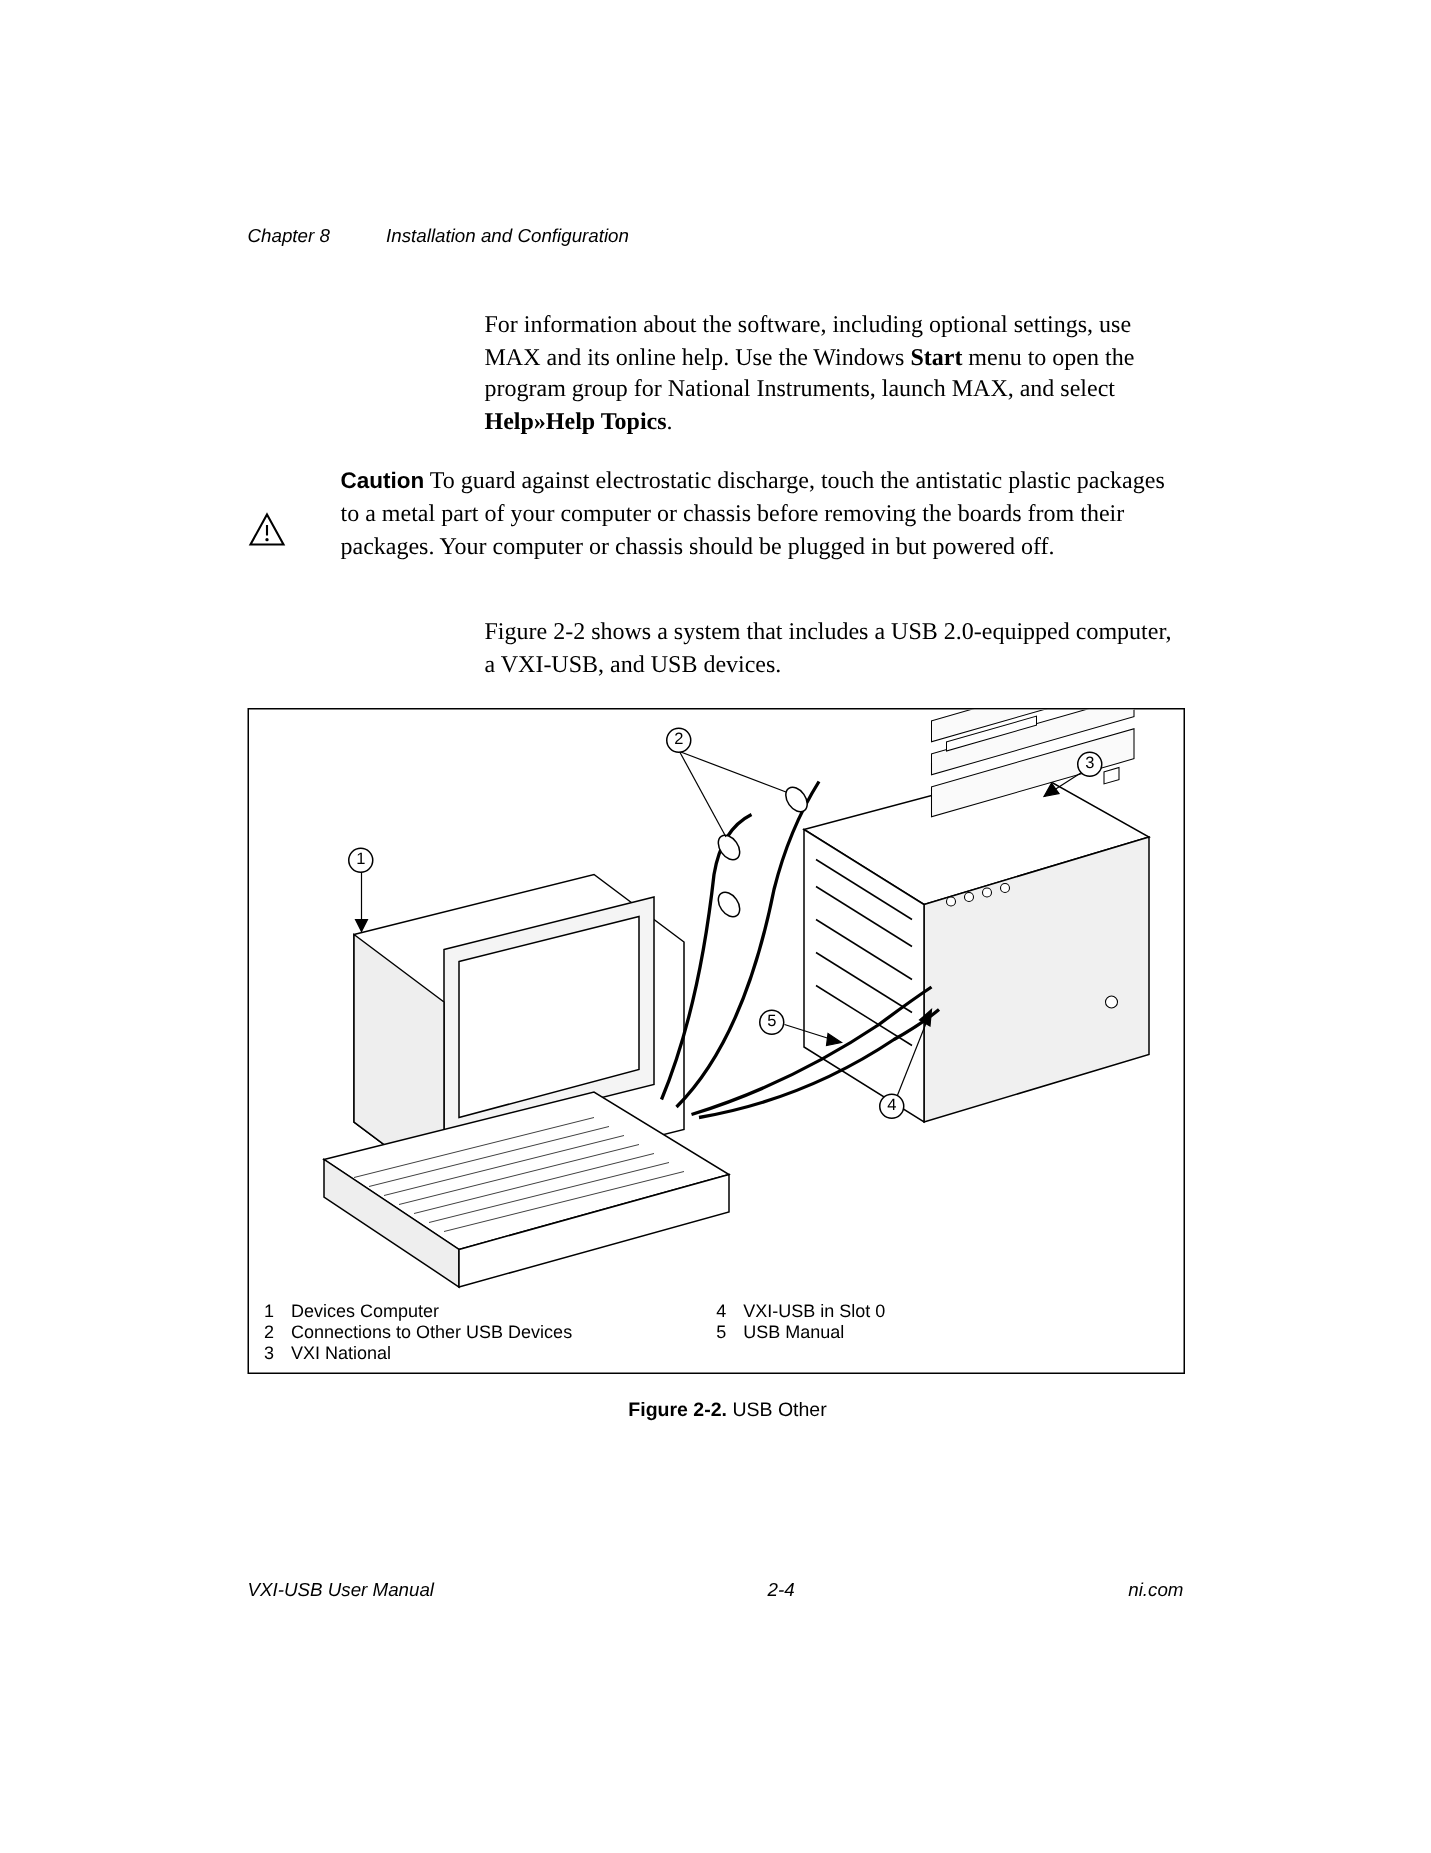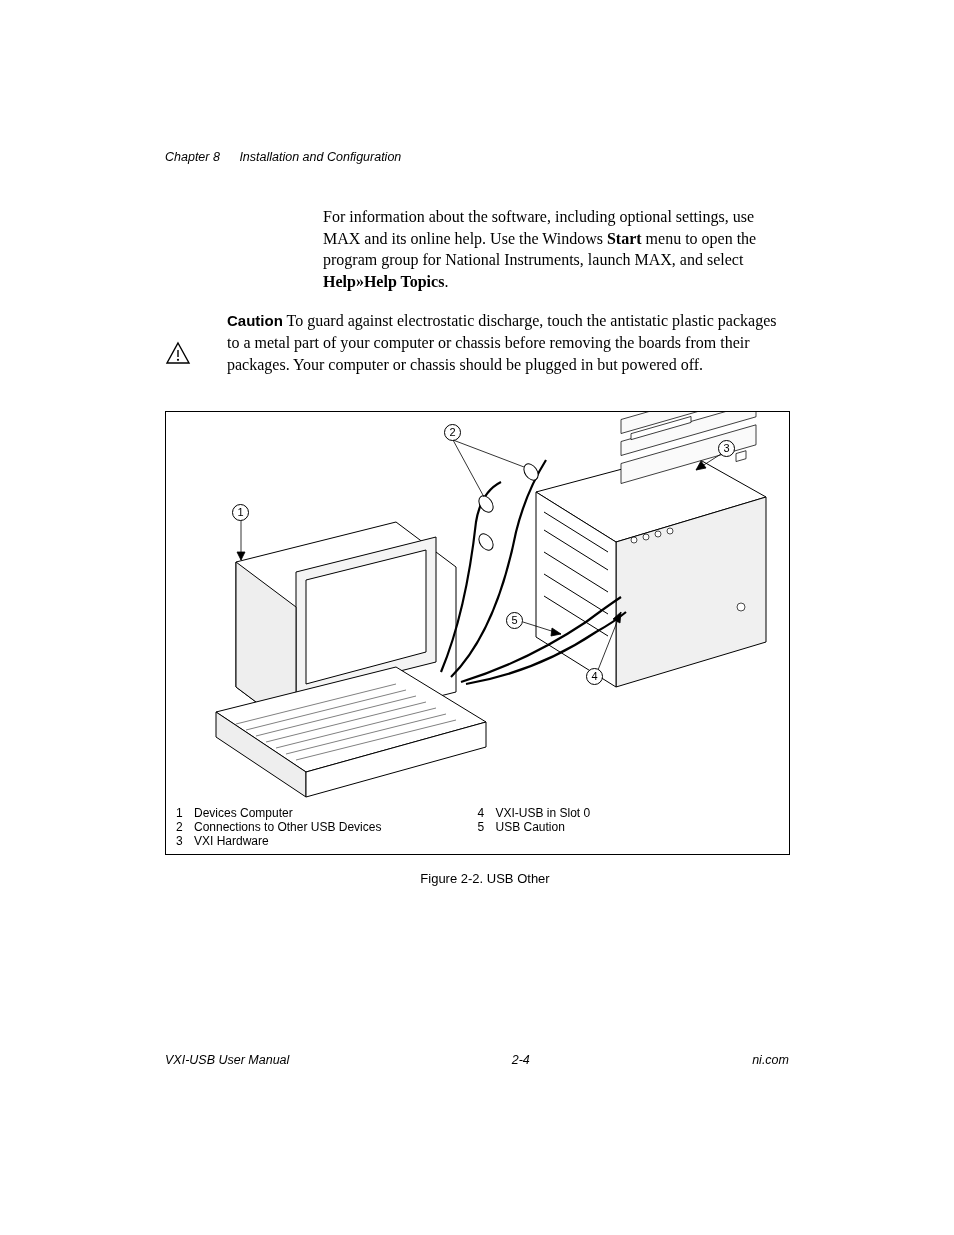--- a/index.html
+++ b/index.html
@@ -14,21 +14,21 @@
     .page {
       padding: 150px 165px 0 165px;
     }
     .header-line {
       font-family: Arial, Helvetica, sans-serif;
       font-style: italic;
       font-size: 12.5px;
       margin-bottom: 42px;
     }
     .chapter-label { font-weight: normal; display: inline; }
-    .chapter-title { font-weight: normal; display: inline; margin-left: 16px; }
+    .chapter-title { font-weight: normal; display: inline; margin-left: 34px; }
     .body-text {
       font-size: 16px;
       line-height: 1.35;
       margin-left: 158px;
       margin-bottom: 18px;
     }
     .body-text-full {
       font-size: 16px;
       line-height: 1.35;
       margin-left: 62px;
@@ -80,21 +80,21 @@
     }
     .legend-col { flex: 1; }
     .legend-item { display: flex; }
     .legend-num { width: 18px; }
     .figure-caption {
       text-align: center;
       font-family: Arial, Helvetica, sans-serif;
       font-size: 13px;
       margin-top: 16px;
     }
-    .figure-caption .fig-label { font-weight: normal; padding-left: 16px; }
+    .figure-caption .fig-label { font-weight: bold; padding-left: 16px; }
     .footer {
       position: absolute;
       bottom: 168px;
       left: 165px;
       right: 165px;
       font-family: Arial, Helvetica, sans-serif;
       font-style: italic;
       font-size: 12.5px;
       display: flex;
       justify-content: space-between;
@@ -132,20 +132,21 @@
     <svg class="caution-icon" viewBox="0 0 26 24">
       <path d="M13 2 L24 22 L2 22 Z" fill="none" stroke="#000" stroke-width="1.4"></path>
       <line x1="13" y1="9" x2="13" y2="16" stroke="#000" stroke-width="1.4"></line>
       <circle cx="13" cy="18.8" r="1.1" fill="#000"></circle>
     </svg>
     <p class="body-text-full" style="margin-left:0;">
       <span class="caution-label">Caution</span><span>   To guard against electrostatic discharge, touch the antistatic plastic packages to a metal part of your computer or chassis before removing the boards from their packages. Your computer or chassis should be plugged in but powered off.</span>
     </p>
   </div>
 
+  <p class="body-text">Figure 2-2 shows a system that includes a USB 2.0-equipped computer, a VXI-USB, and USB devices.</p>
 
   <div class="figure-box">
     <div class="figure-image-area">
       <svg viewBox="0 0 625 390" width="625" height="390">
 
         <g stroke="#000" stroke-width="1" fill="#fff">
 
           <path d="M70 150 L230 110 L290 155 L290 280 L130 320 L70 275 Z"></path>
 
           <path d="M130 160 L270 125 L270 250 L130 285 Z" fill="#f4f4f4"></path>
@@ -235,31 +236,31 @@
         <div class="legend-item">
             <span class="legend-num">1</span>
             <span>Devices Computer</span>
           </div>
         <div class="legend-item">
             <span class="legend-num">2</span>
             <span>Connections to Other USB Devices</span>
           </div>
         <div class="legend-item">
             <span class="legend-num">3</span>
-            <span>VXI Hardware</span>
+            <span>VXI National</span>
           </div>
       </div>
       <div class="legend-col">
         <div class="legend-item">
             <span class="legend-num">4</span>
             <span>VXI-USB in Slot 0</span>
           </div>
         <div class="legend-item">
             <span class="legend-num">5</span>
-            <span>USB Caution</span>
+            <span>USB Manual</span>
           </div>
       </div>
     </div>
   </div>
 
   <div class="figure-caption">
     <span class="fig-label">Figure 2-2.</span><span>  USB Other</span>
   </div>
 
 </div>

